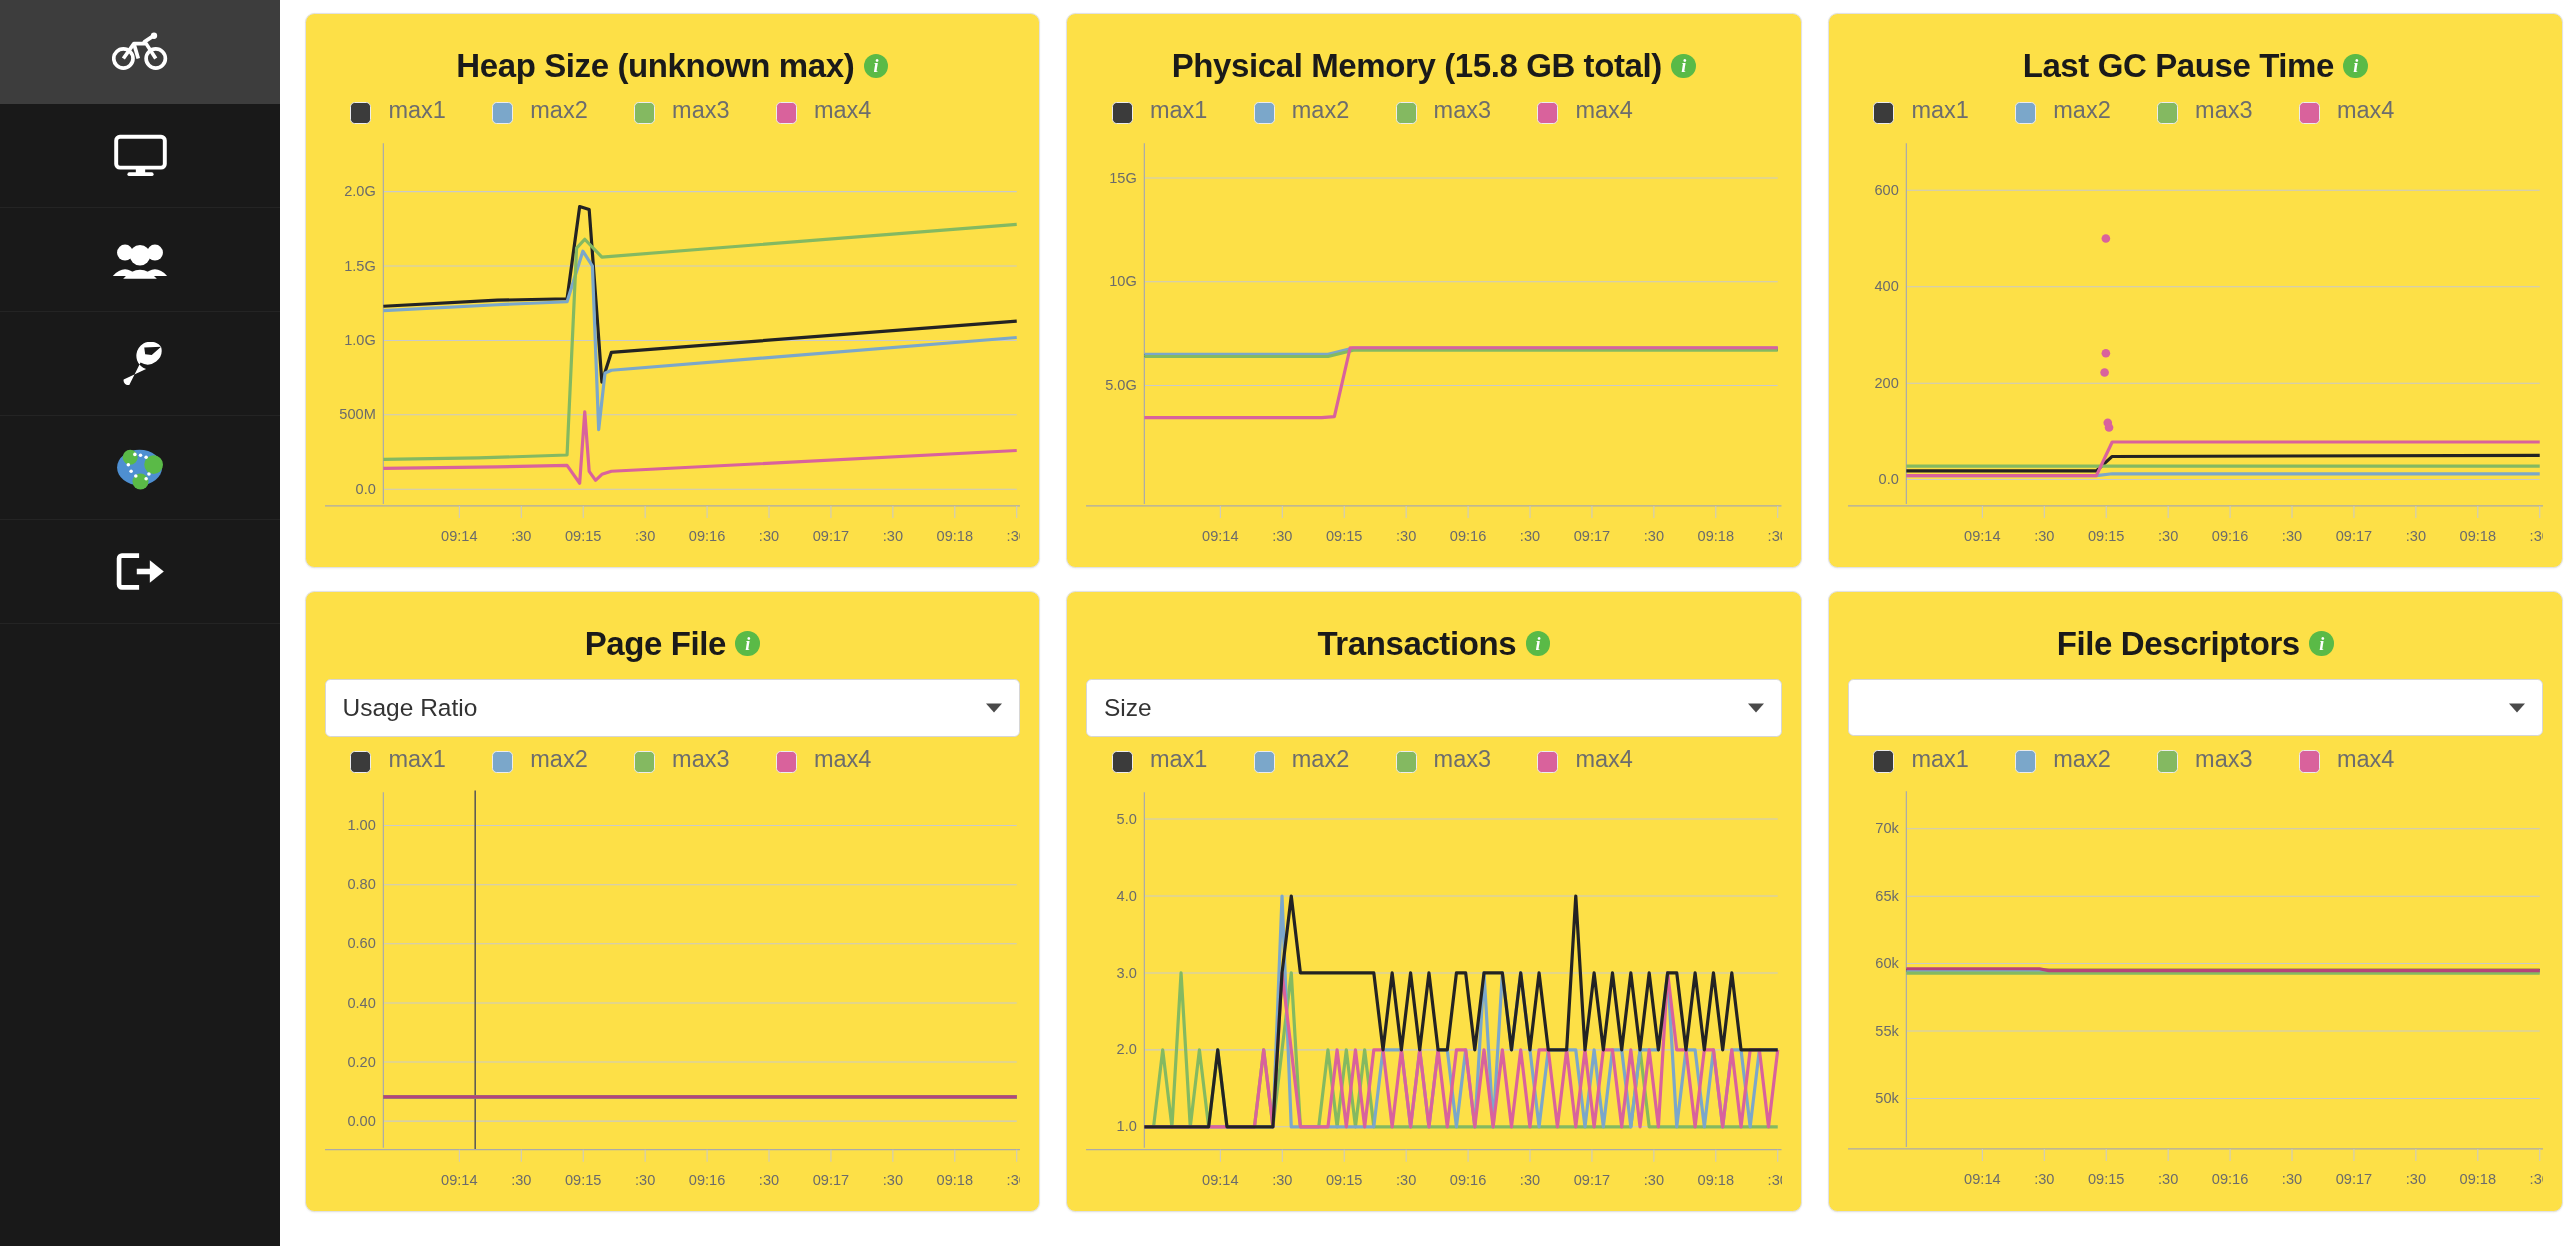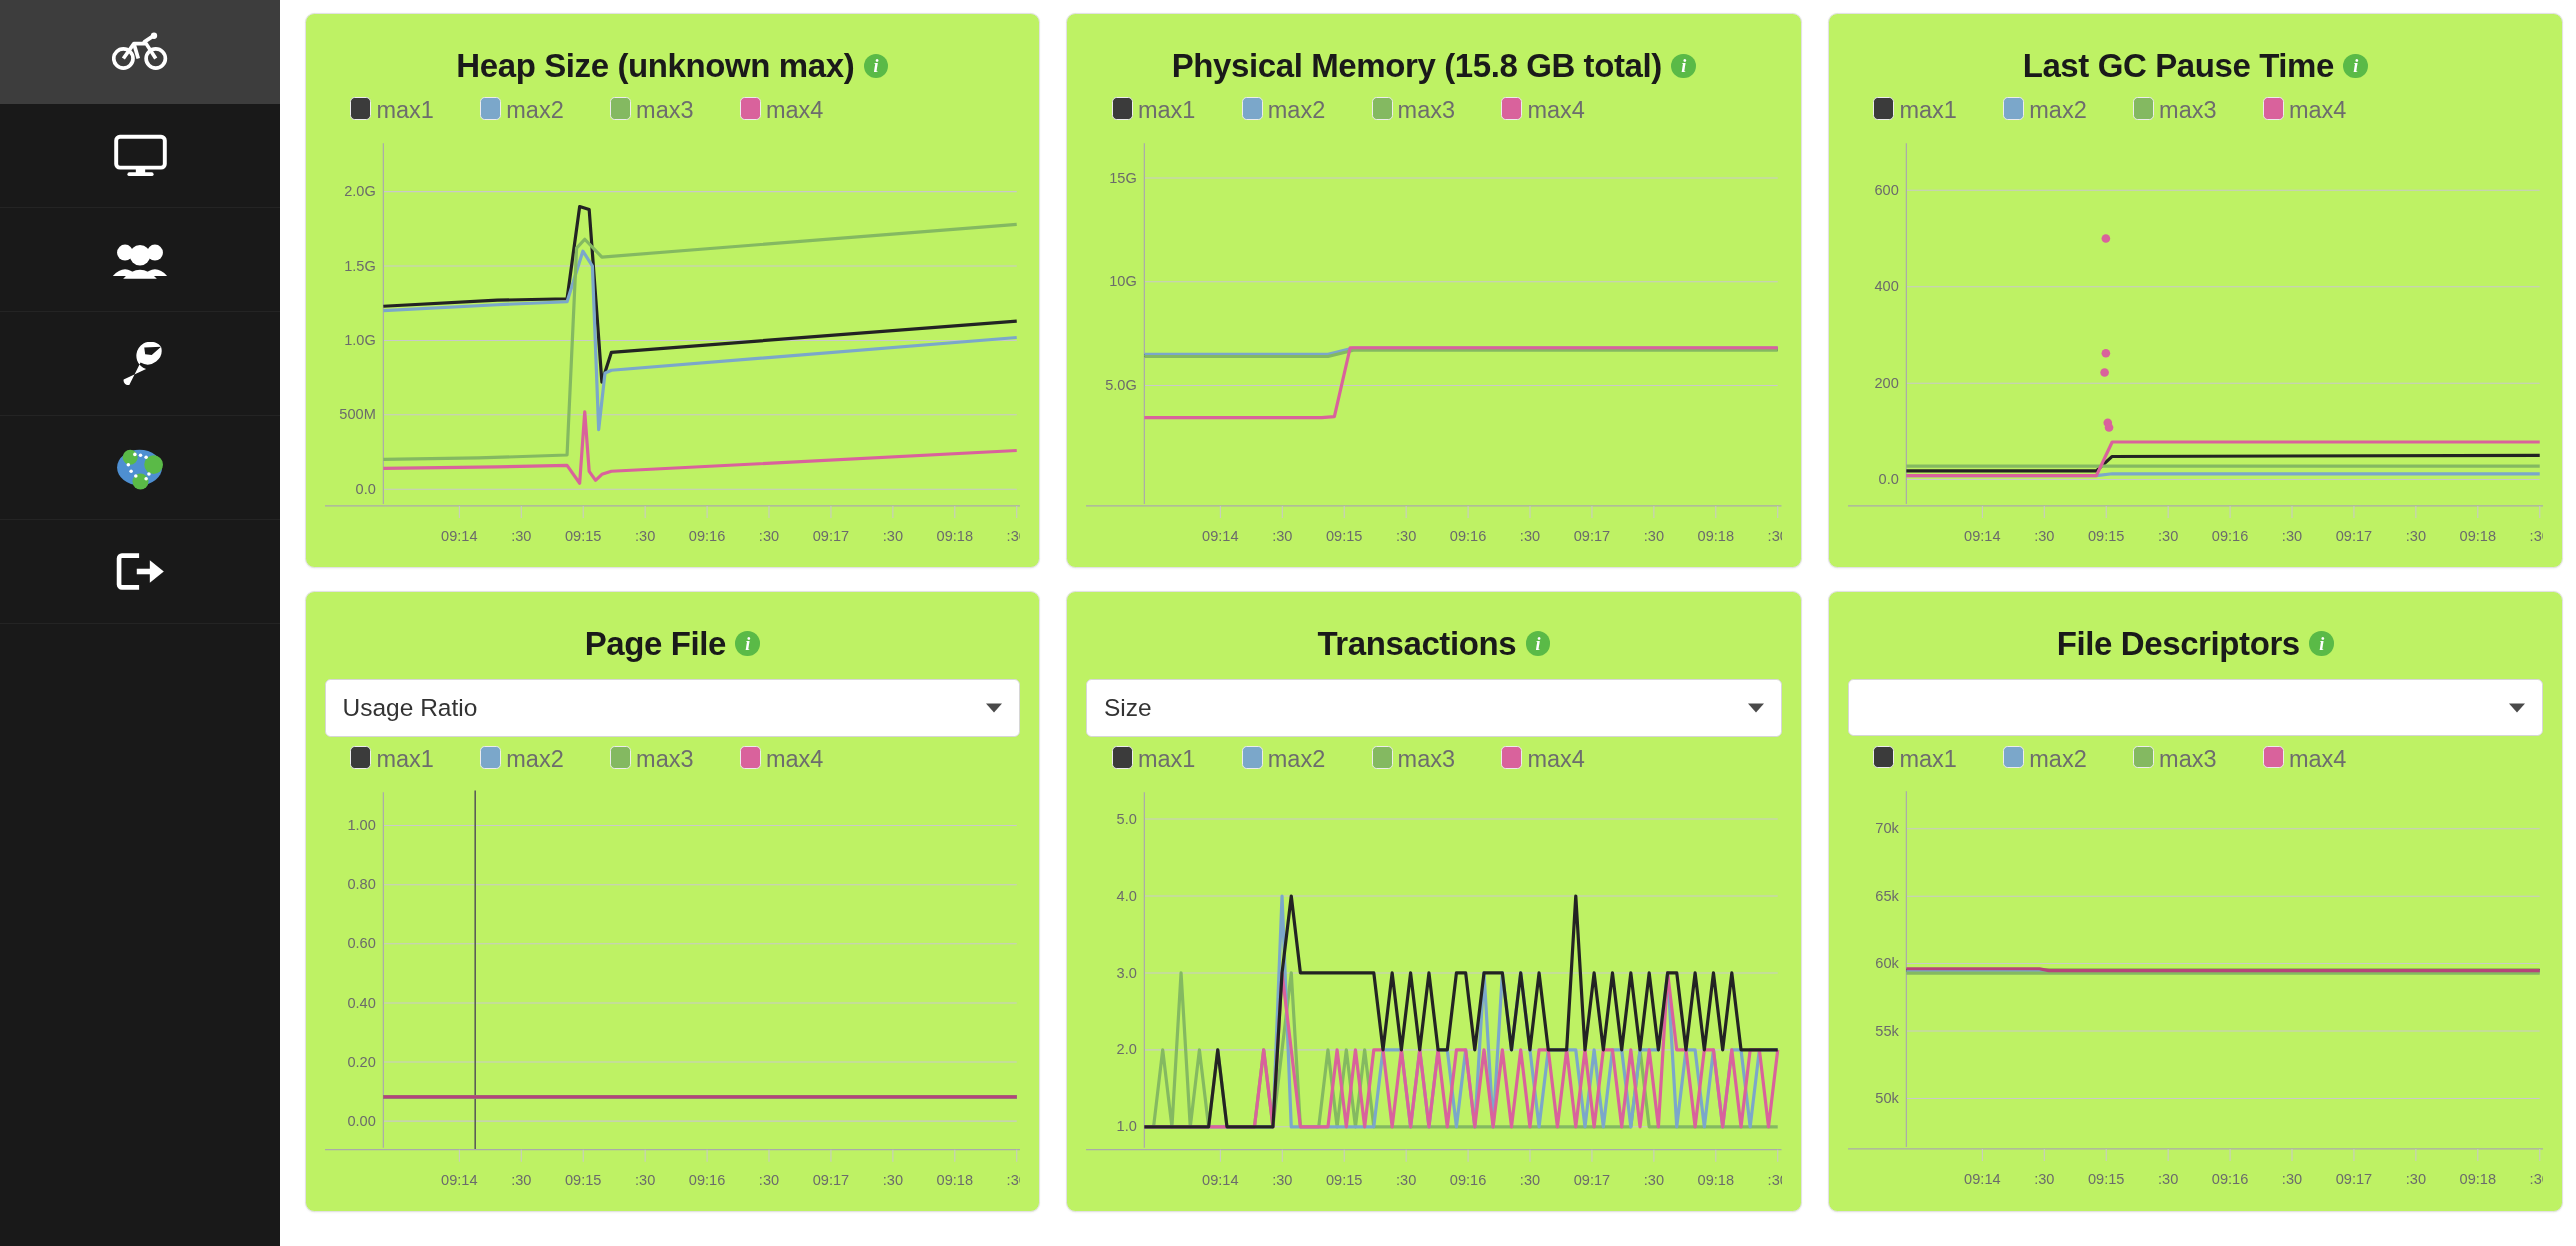--- a/index.html
+++ b/index.html
@@ -34,21 +34,21 @@
     padding: 13px 13px 0 24.5px;
     background: #ffffff;
     display: grid;
     grid-template-columns: repeat(3, 1fr);
     grid-template-rows: 555px 621px;
     gap: 22.6px 26px;
     align-content: start;
   }
 
   .panel {
-    background: #bef264;
+    background: #fde047;
     border: 0.9px solid #e2e2e2;
     border-radius: 9.4px;
     box-shadow: 0 0.9px 1.9px rgba(0,0,0,0.05);
     padding: 15px 19px 9.4px 19px;
     display: flex; flex-direction: column;
     overflow: hidden;
   }
 
   .panel-title {
     text-align: center;
@@ -95,21 +95,21 @@
 
   
   .legend {
     display: flex; align-items: center;
     gap: 9.4px;
     margin: 7.5px 0 3.8px 1.9px;
     font-size: 23.5px;
     color: #6d6d6d;
     white-space: nowrap;
   }
-  .legend .entry { display:flex; align-items:flex-start; gap:5px; margin-right: 13px; cursor:pointer;padding-left:24px; }
+  .legend .entry { display:flex; align-items:flex-end; gap:17px; margin-right: 13px; cursor:pointer;padding-left:24px; }
   .swatch {
     width: 21px; height: 22.6px; border-radius: 4.7px;
     border: 1.9px solid #ececec;
     display:block;
   }
 
   
   .plot-wrap { flex: 1 1 auto; position: relative; min-height: 0; padding-top: 5.6px; }
   .plot-wrap svg { display:block; width: 100%; height: 100%; }
   .gridline { stroke: #c9c9c9; stroke-width: 1.1; }

